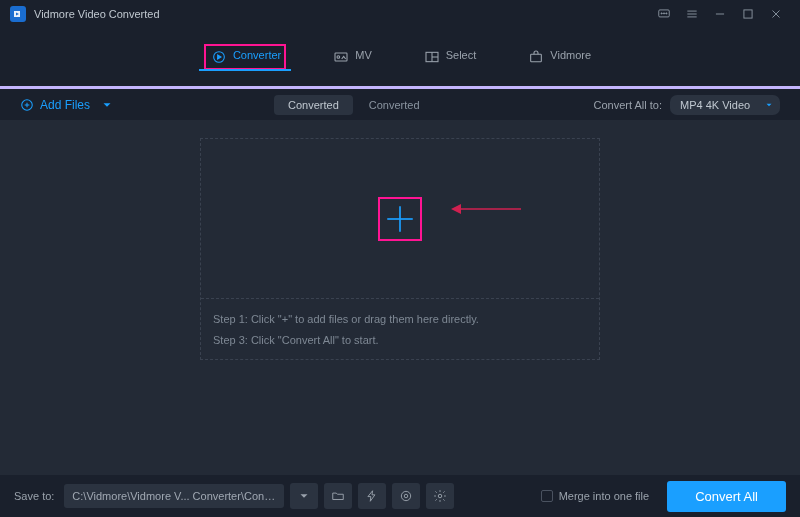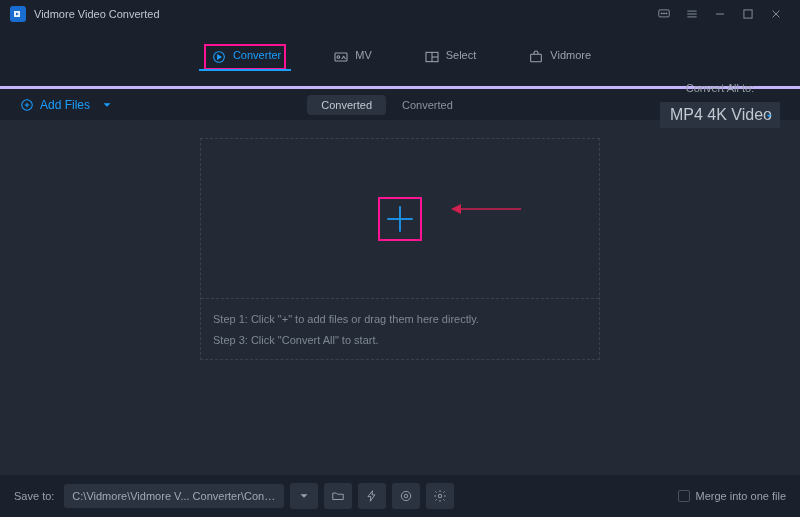--- a/index.html
+++ b/index.html
@@ -18,22 +18,22 @@
   .tab-line { position:absolute; bottom:-6px; left:-10px; right:-10px; height:2px; background:#1a9fff;}
   .tab-item svg { width: 20px; height: 16px; }
   .toolbar { height: 34px; display: flex; align-items: center; padding: 0 20px; gap: 10px; background:#1a202c; border-top:3px solid #c4b5fd;}
   .add-files { display: flex; align-items: center; gap: 6px; color: #1a9fff; cursor: pointer; font-size: 12px; }
   .add-files svg { width: 14px; height: 14px; }
   .chev-down { width: 8px; height: 8px; margin-left: 4px; }
   .toolbar-spacer { flex: 1; }
   .status-tabs { display: flex; gap: 2px; }
   .status-tab { padding: 4px 14px; font-size: 11px; color: #8a94a0; cursor: pointer; }
   .status-tab.active { background: #2b3340; border-radius: 4px; color: #c0c8d0; }
-  .convert-all-to { display: flex; align-items: center; gap: 8px; font-size: 11px; color: #9aa2ac; flex-direction: column; }
-  .select-box { background: #2b3340; color: #c0c8d0; font-size: 16px; padding: 4px 8px 4px 10px; border-radius: 0; cursor: pointer; position: relative; min-width: 110px;}
+  .convert-all-to { display: flex; align-items: center; gap: 8px; font-size: 11px; color: #9aa2ac; }
+  .select-box { background: #2b3340; color: #c0c8d0; font-size: 11px; padding: 4px 8px 4px 10px; border-radius: 7px; cursor: pointer; position: relative; min-width: 110px;}
   .select-box .chev { position: absolute; right: 6px; top: 5px; }
   .chev svg { width:10px; height:10px; color:#1a9fff;}
   .content { height: 355px; padding: 18px 0 0 0; display: flex; justify-content: center; background:#232a36;}
   .dropzone { width: 400px; height: 222px; border: 1px dashed #3a4250; display: flex; flex-direction: column; position:relative;}
   .drop-top { flex:1; display:flex; align-items:center; justify-content:center; }
   .plus-box { width: 44px; height: 44px; border: 2px solid #ff1493; display: flex; align-items: center; justify-content: center; cursor:pointer;}
   .plus-box svg { width: 34px; height: 34px; color: #1a9fff; }
   .arrow { position:absolute; left: 250px; top: 62px; }
   .arrow svg { width: 70px; height: 12px; }
   .drop-divider { border-top: 1px dashed #3a4250; }
@@ -208,13 +208,14 @@
     <svg viewBox="0 0 24 24" fill="none" stroke="currentColor" stroke-width="1.6">
         <circle cx="12" cy="12" r="3"></circle>
         <path d="M12 2v3M12 19v3M4.2 4.2l2.1 2.1M17.7 17.7l2.1 2.1M2 12h3M19 12h3M4.2 19.8l2.1-2.1M17.7 6.3l2.1-2.1"></path>
       </svg>
   </div>
   <div class="bb-spacer"></div>
   <label class="checkbox">
     <span class="box"></span>
     <span>Merge into one file</span>
   </label>
+  <div class="convert-btn">Convert All</div>
 </div>
 
 </body></html>

